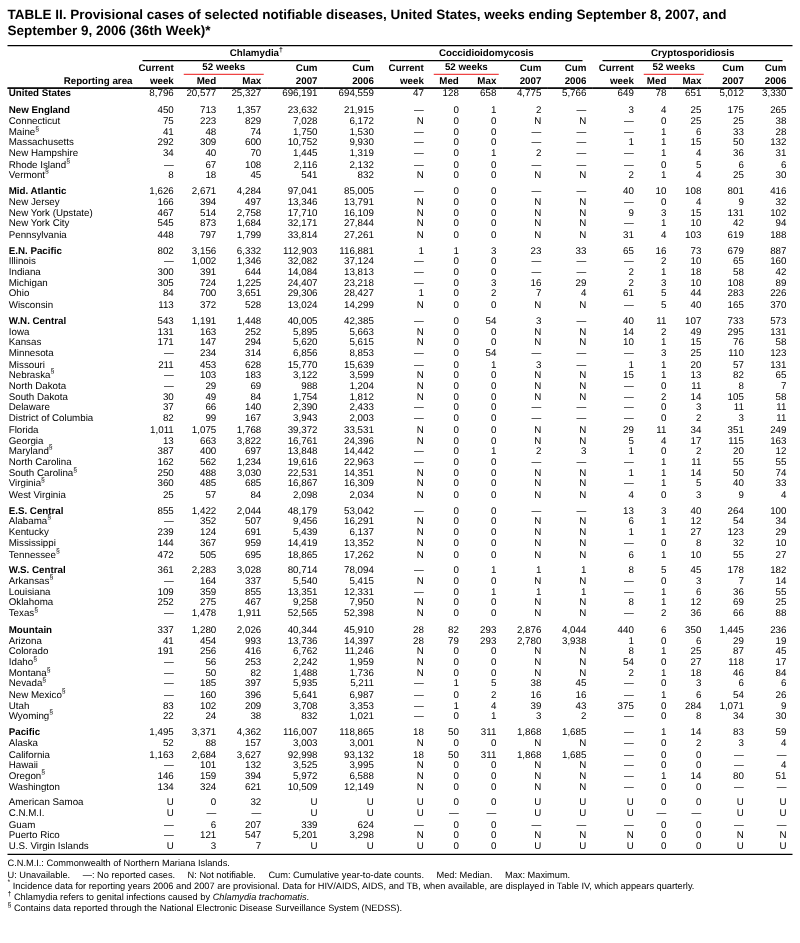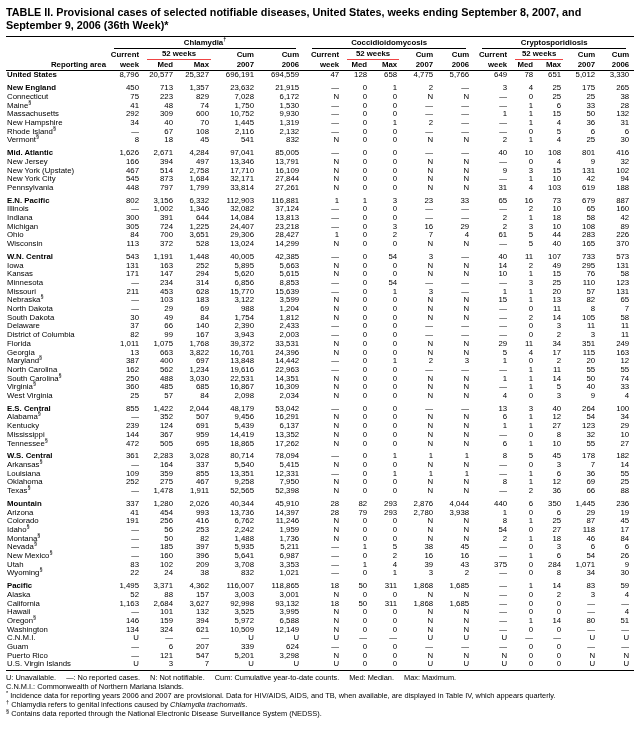--- a/index.html
+++ b/index.html
@@ -1205,20 +1205,38 @@
         <td class="num">0</td>
         <td class="num">0</td>
         <td class="num">N</td>
         <td class="num">N</td>
         <td class="num">—</td>
         <td class="num">0</td>
         <td class="num">0</td>
         <td class="num">—</td>
         <td class="num">—</td>
       </tr>
+      <tr class="gap">
+        <td class="label">American Samoa</td>
+        <td class="num">U</td>
+        <td class="num">0</td>
+        <td class="num">32</td>
+        <td class="num">U</td>
+        <td class="num">U</td>
+        <td class="num">U</td>
+        <td class="num">0</td>
+        <td class="num">0</td>
+        <td class="num">U</td>
+        <td class="num">U</td>
+        <td class="num">U</td>
+        <td class="num">0</td>
+        <td class="num">0</td>
+        <td class="num">U</td>
+        <td class="num">U</td>
+      </tr>
       <tr>
         <td class="label">C.N.M.I.</td>
         <td class="num">U</td>
         <td class="num">—</td>
         <td class="num">—</td>
         <td class="num">U</td>
         <td class="num">U</td>
         <td class="num">U</td>
         <td class="num">—</td>
         <td class="num">—</td>
@@ -1282,18 +1300,18 @@
         <td class="num">0</td>
         <td class="num">0</td>
         <td class="num">U</td>
         <td class="num">U</td>
       </tr>
     </tbody>
 </table>
 <div class="bottom-rule"></div>
 
 <div class="footnotes">
+    <span class="fn-line">C.N.M.I.: Commonwealth of Northern Mariana Islands.</span>
     <span class="fn-line legend"><span>U: Unavailable.</span><span>—: No reported cases.</span><span>N: Not notifiable.</span><span>Cum: Cumulative year-to-date counts.</span><span>Med: Median.</span><span>Max: Maximum.</span></span>
-    <span class="fn-line">C.N.M.I.: Commonwealth of Northern Mariana Islands.</span>
     <span class="fn-line"><sup>*</sup> <span>Incidence data for reporting years 2006 and 2007 are provisional. Data for HIV/AIDS, AIDS, and TB, when available, are displayed in Table IV, which appears quarterly.</span></span>
     <span class="fn-line"><sup>†</sup> <span>Chlamydia refers to genital infections caused by </span><span class="it">Chlamydia trachomatis</span><span>.</span></span>
     <span class="fn-line"><sup>§</sup> <span>Contains data reported through the National Electronic Disease Surveillance System (NEDSS).</span></span>
   </div>
 
 </body></html>

